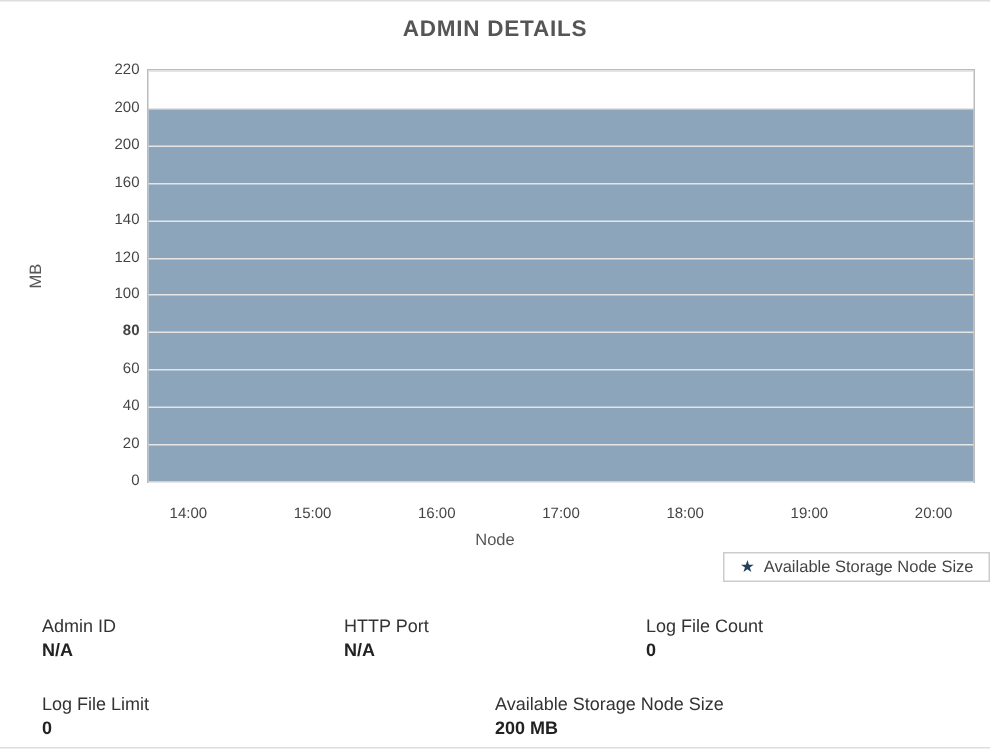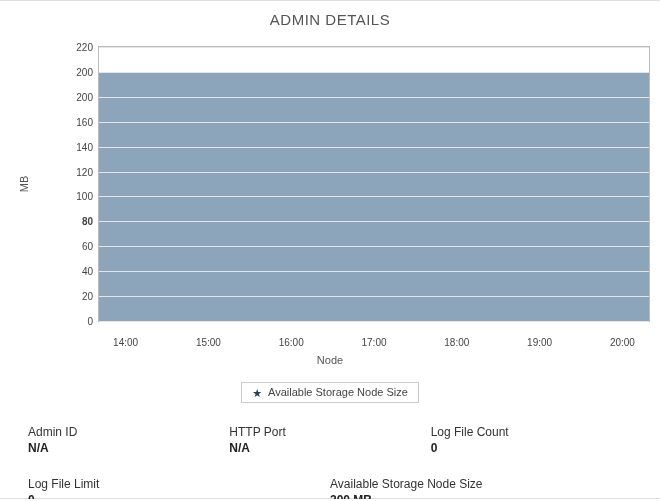--- a/index.html
+++ b/index.html
@@ -12,21 +12,21 @@
   .container {
     width: 660px;
     height: 499px;
     position: relative;
     border-top: 1px solid #ddd;
     border-bottom: 1px solid #ddd;
     box-sizing: border-box;
   }
   .title {
     text-align: center;
-    font-weight: normal;
+    font-weight: bold;
     font-size: 15px;
     color: #555;
     padding: 10px 0 6px 0;
     letter-spacing: 0.5px;
   }
   .chart-zone {
     position: relative;
     height: 300px;
   }
   .ylabel {
@@ -78,22 +78,22 @@
     font-size: 10px;
     color: #444;
   }
   .xlabel {
     text-align: center;
     font-size: 11px;
     color: #555;
     margin-top: 4px;
   }
   .legend-row {
-    text-align: center;
-    margin-top: 16px;
+    text-align: right;
+    margin-top: 2px;
   }
   .legend {
     display: inline-block;
     border: 1px solid #ccc;
     padding: 3px 10px;
     font-size: 11px;
     color: #444;
   }
   .legend .swatch {
     display: inline-block;

